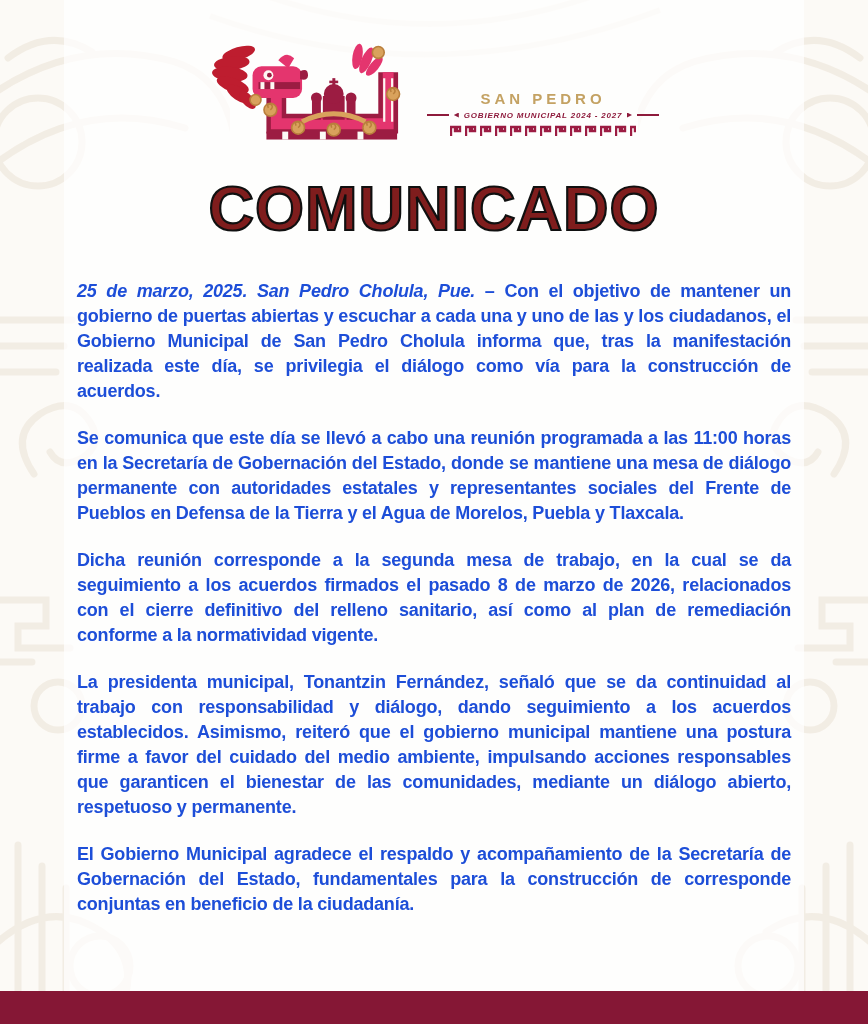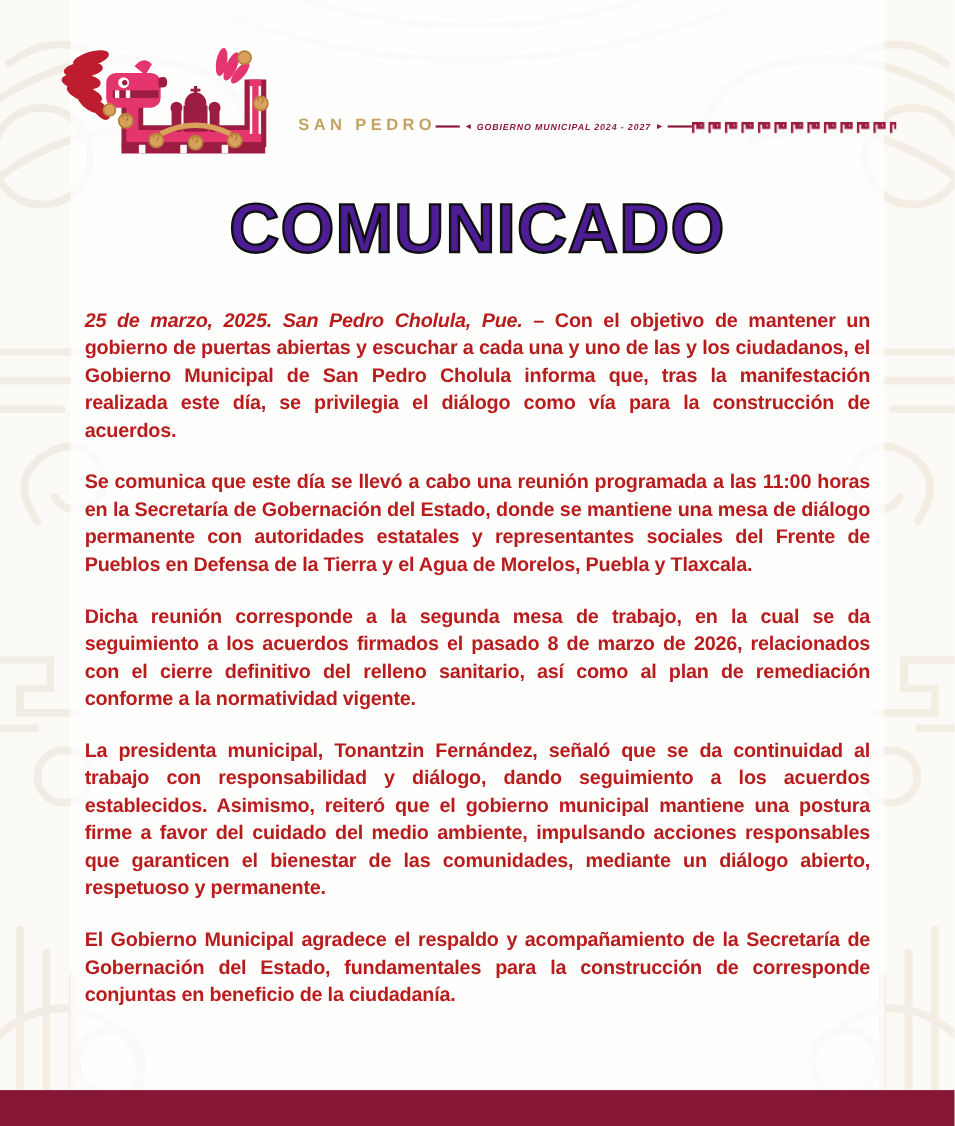--- a/index.html
+++ b/index.html
@@ -32,21 +32,21 @@
     height: 1024px;
   }
   
   .logo-row {
     padding-top: 38px;
     display: flex;
     justify-content: center;
     align-items: center;
     gap: 20px;
   }
-  .wordmark { display: flex; flex-direction: row; align-items: center; margin-top: 40px; }
+  .wordmark { display: flex; flex-direction: column; align-items: center; margin-top: 40px; }
   .brand-top {
     font-size: 15px; font-weight: bold;
     letter-spacing: 4px;
     color: #C4A263;
   }
   .brand-main {
     font-size: 38px; font-weight: bold;
     letter-spacing: 1px; line-height: 1.05;
     color: #8E1B3C;
     -webkit-text-stroke: 0.8px #8E1B3C;
@@ -71,36 +71,36 @@
     white-space: nowrap;
   }
   .greca { margin-top: 5px; }
   
   .doc-title {
     margin-top: 26px;
     text-align: center;
     font-size: 63px;
     font-weight: bold;
     letter-spacing: 1px;
-    color: #4c1d95;
+    color: #7f1d1d;
     -webkit-text-stroke: 2.2px #101010;
     line-height: 1.1;
   }
   
   .body-text {
     width: 714px;
     margin: 36px auto 0 auto;
   }
   .body-text p {
     text-align: justify;
     font-size: 18px;
     line-height: 25px;
     letter-spacing: -0.2px;
     font-weight: bold;
-    color: #b91c1c;
+    color: #1d4ed8;
     margin-bottom: 22px;
   }
   .body-text p em { font-style: italic; }
   
   .footer-bar {
     position: absolute;
     left: 0; bottom: 0;
     width: 868px; height: 33px;
     background: #851735;
   }

